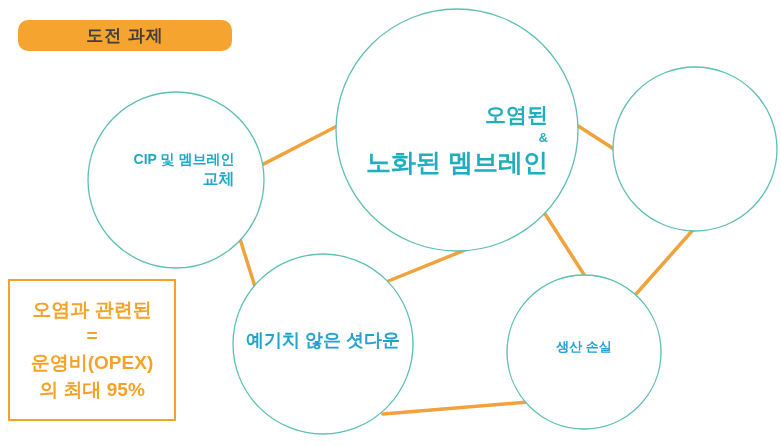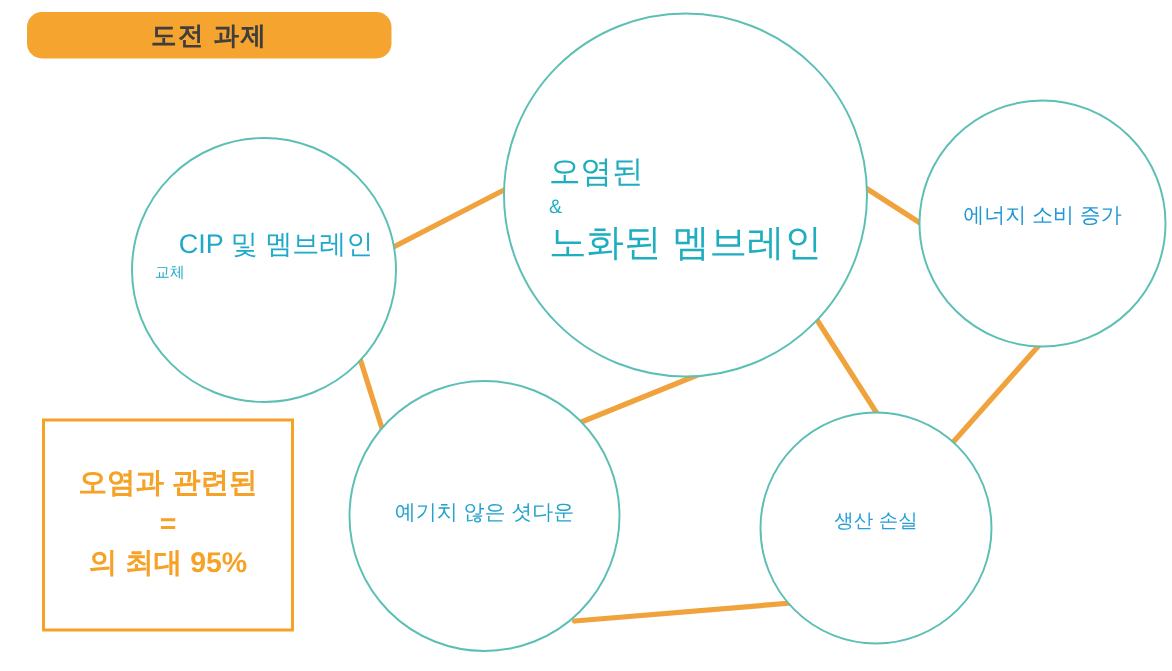--- a/index.html
+++ b/index.html
@@ -10,41 +10,41 @@
     background: #ffffff;
     overflow: hidden;
     font-family: "Liberation Sans", "DejaVu Sans", sans-serif;
   }
   svg.diagram {
     position: absolute;
     left: 0; top: 0;
   }
   .badge {
     position: absolute;
-    left: 18px; top: 8px;
-    width: 243px; height: 31px;
+    left: 18px; top: 20px;
+    width: 214px; height: 31px;
     border-radius: 10px;
     display: flex;
     align-items: center;
     justify-content: center;
     font-size: 17px;
     font-weight: bold;
     letter-spacing: 1px;
   }
   .node-label {
     position: absolute;
     transform: translate(-50%, -50%);
-    text-align: left;
-    font-weight: normal;
+    text-align: right;
+    font-weight: bold;
     white-space: nowrap;
     line-height: 1.32;
   }
   .cost-box {
     position: absolute;
-    left: 28px; top: 279px;
+    left: 8px; top: 279px;
     width: 168px; height: 142px;
     box-sizing: border-box;
     border: 2px solid;
     background: #ffffff;
     display: flex;
     flex-direction: column;
     align-items: center;
     justify-content: center;
     text-align: center;
     font-weight: bold;
@@ -72,34 +72,32 @@
       <circle cx="584" cy="352" r="77" fill="#FFFFFF" stroke="#5CBFB4" stroke-width="1.3"></circle>
     </svg>
 
   <div class="badge" id="badge" style="background: rgb(245, 164, 47); color: rgb(62, 62, 62);">
     <span>도전 과제</span>
   </div>
 
   <div class="cost-box" id="cost-box" style="border-color: rgb(245, 162, 39); color: rgb(245, 162, 39);">
     <span>오염과 관련된</span>
     <span>=</span>
+    <span>운영비(OPEX)</span>
     <span>의 최대 95%</span>
   </div>
 
 <div class="node-label" style="left: 457px; top: 140px; color: rgb(31, 174, 192);">
       <div style="font-size: 21px;">오염된</div>
       <div style="font-size: 13px;">&amp;</div>
       <div style="font-size: 25px;">노화된 멤브레인</div>
     </div>
     <div class="node-label" style="left: 176px; top: 170px; color: rgb(31, 169, 201);">
-      <div style="font-size: 18px; margin-left: 16px;">CIP 및 멤브레인</div>
-      <div style="font-size: 10px;">교체</div>
-    </div>
-    <div class="node-label" style="left: 695px; top: 143px; color: rgb(30, 151, 212);">
-      <div style="font-size: 14px;">에너지 소비 증가</div>
+      <div style="font-size: 14px; margin-left: 16px;">CIP 및 멤브레인</div>
+      <div style="font-size: 16px;">교체</div>
     </div>
     <div class="node-label" style="left: 323px; top: 341px; color: rgb(33, 163, 205);">
-      <div style="font-size: 14px;">예기치 않은 셧다운</div>
+      <div style="font-size: 18px;">예기치 않은 셧다운</div>
     </div>
     <div class="node-label" style="left: 584px; top: 347px; color: rgb(37, 159, 217);">
       <div style="font-size: 13px;">생산 손실</div>
     </div>
   </div>
 
 </body></html>

